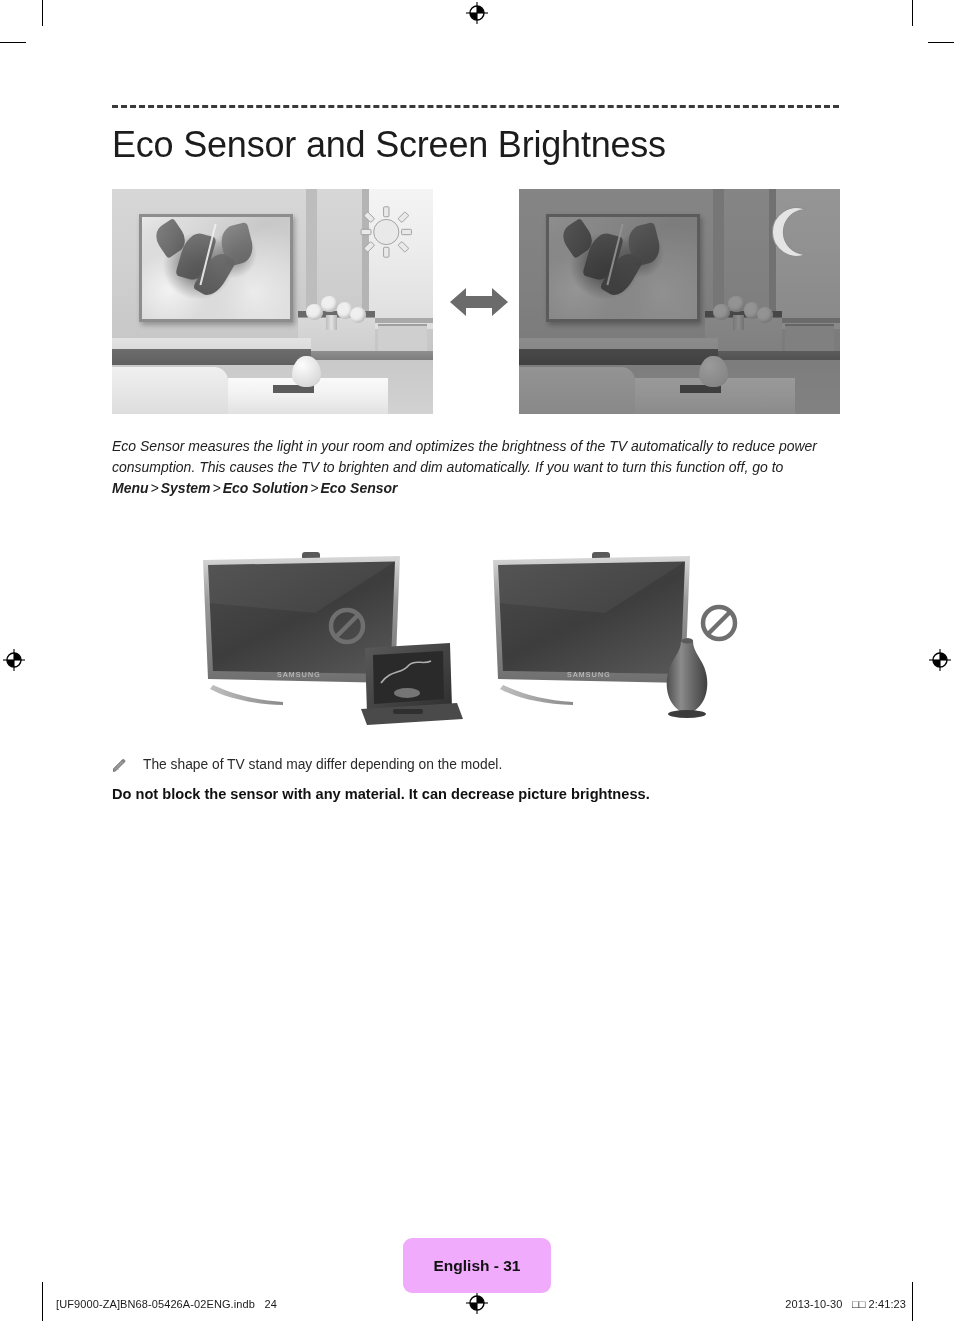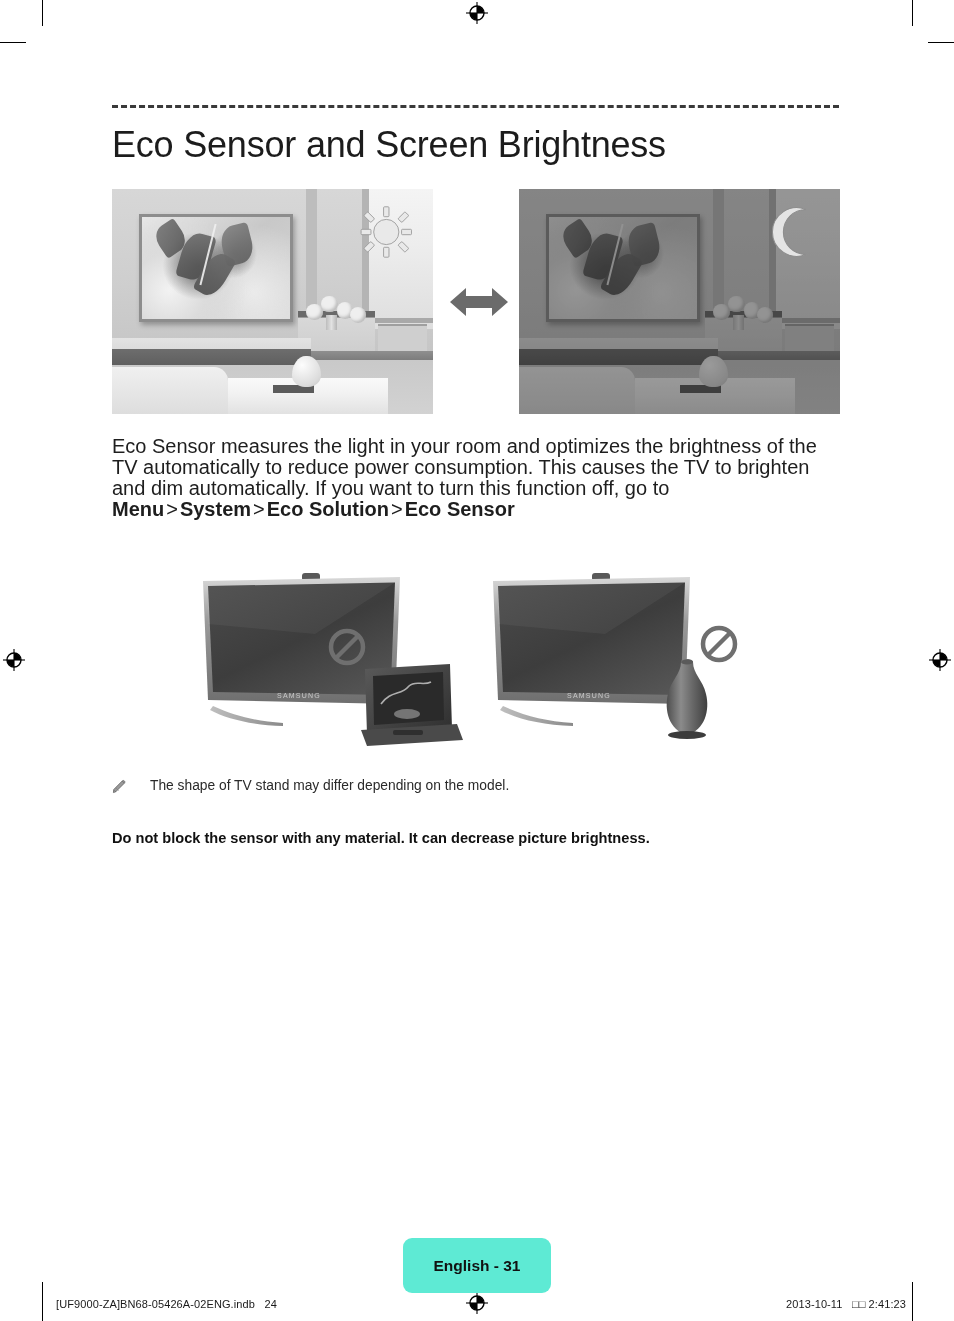--- a/index.html
+++ b/index.html
@@ -204,25 +204,26 @@
     position: absolute;
     left: 336px;
     top: 92px;
     width: 62px;
     height: 42px;
   }
   .arrow-between svg { display:block; width:100%; height:100%; }
 
   
   .body-text {
-    font-size: 20px;
+    font-size: 14px;
     line-height: 21px;
     color: #1e1e1e;
     margin: 0;
     max-width: 727px;
+    font-style: italic;
   }
   .body-text b { font-weight: 700; }
   .sep { padding: 0 2px; color: #1e1e1e; }
 
   
   .tv-row {
     position: relative;
     height: 190px;
     margin-top: 44px;
   }
@@ -233,51 +234,51 @@
     height: 190px;
   }
   .tv-illus.one { left: 83px; }
   .tv-illus.two { left: 373px; }
   .tv-illus svg { display: block; width: 100%; height: 100%; }
 
   
   .note-line {
     display: flex;
     align-items: flex-start;
-    gap: 23px;
+    gap: 16px;
     margin-top: 22px;
     font-size: 13.8px;
     line-height: 20px;
     color: #2a2a2a;
   }
   .note-icon {
     flex: 0 0 auto;
     width: 15px;
     height: 15px;
     margin-top: 3px;
     color: #6f6f6f;
   }
   .note-icon svg { display: block; width: 100%; height: 100%; }
 
   .warn-line {
-    margin-top: 32px;
+    margin-top: 9px;
     font-size: 14.6px;
     line-height: 21px;
     font-weight: 700;
     color: #111;
   }
 
   
   .page-badge {
     position: absolute;
     left: 403px;
     top: 1238px;
     width: 148px;
     height: 55px;
-    background: #5eead4;
+    background: #f0abfc;
     border-radius: 9px;
     display: flex;
     align-items: center;
     justify-content: center;
     font-size: 15.5px;
     font-weight: 700;
     color: #111;
   }
   .footer-left {
     position: absolute;
@@ -573,14 +574,14 @@
     </div>
 
     <div class="warn-line">Do not block the sensor with any material. It can decrease picture brightness.</div>
   </div>
 
   <div class="page-badge">
     <span>English - 31</span>
   </div>
 
   <div class="footer-left">[UF9000-ZA]BN68-05426A-02ENG.indb   24</div>
-  <div class="footer-right">2013-10-11   □□ 2:41:23</div>
+  <div class="footer-right">2013-10-30   □□ 2:41:23</div>
 </div>
 
 </body></html>

